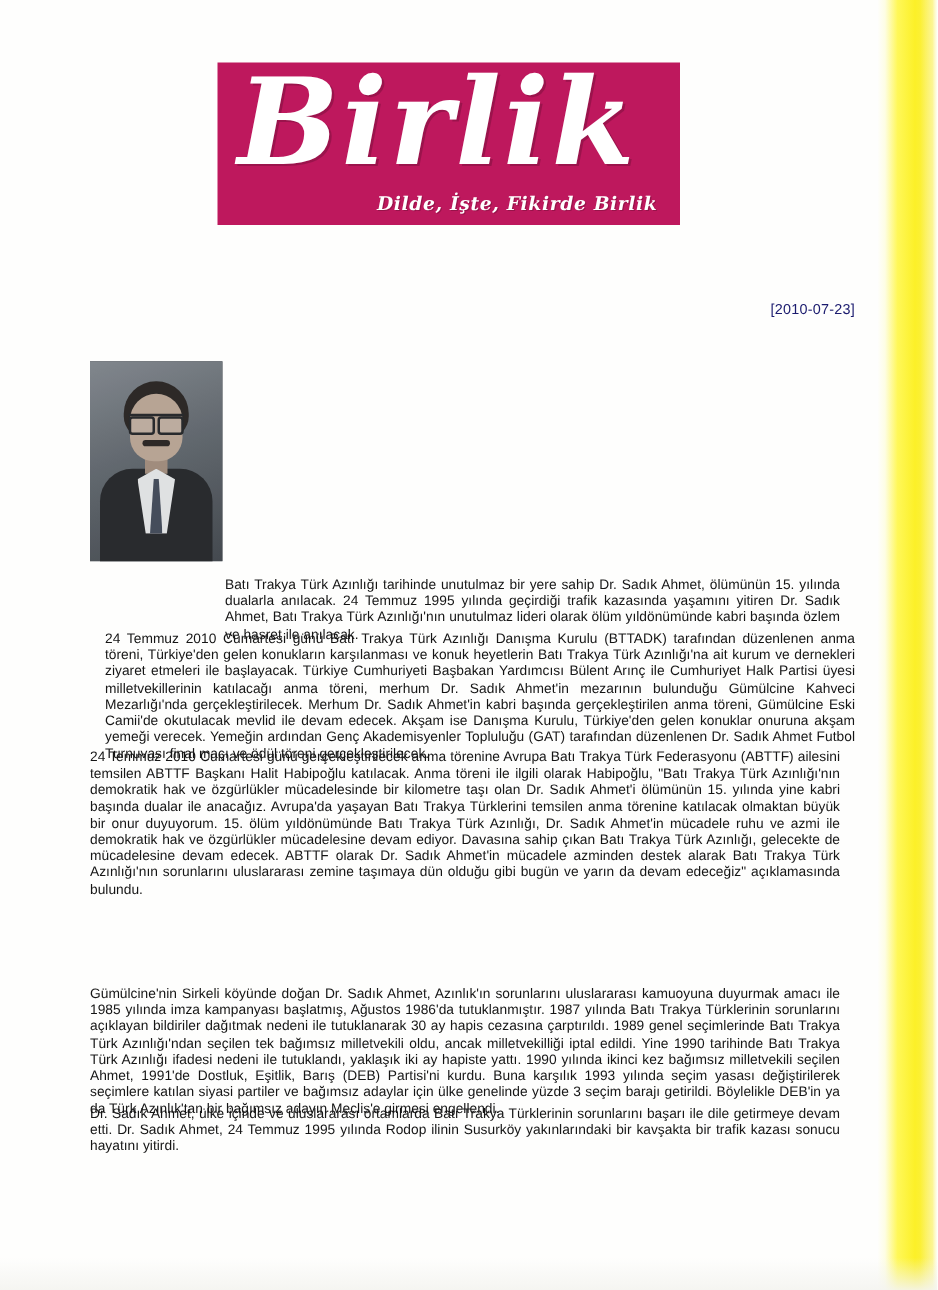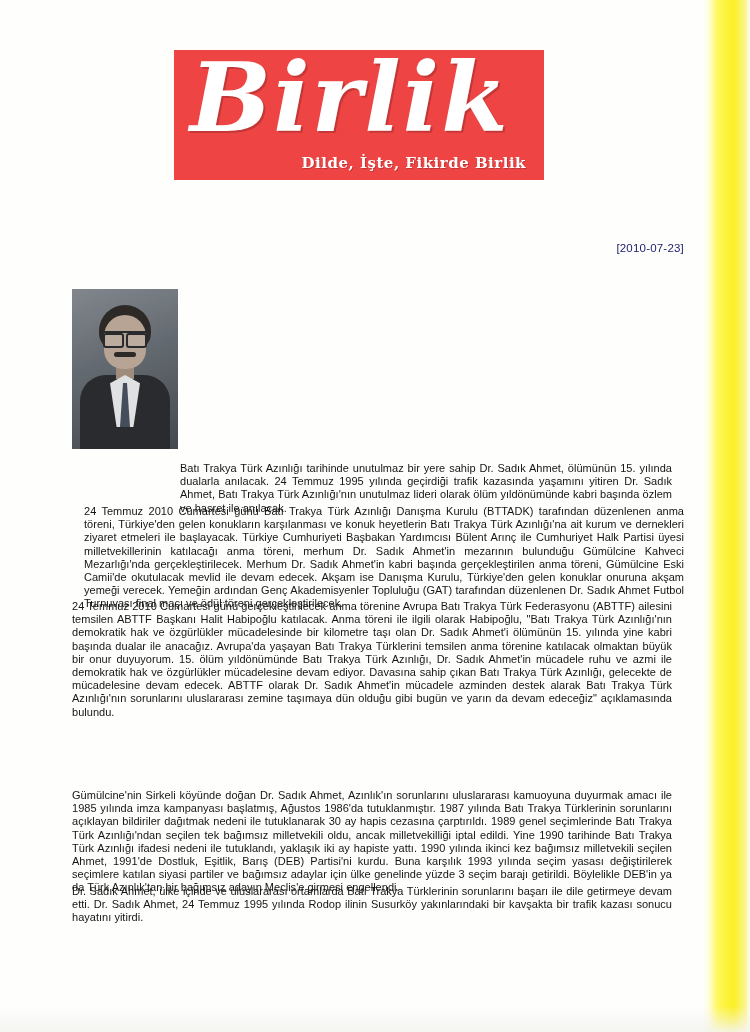--- a/index.html
+++ b/index.html
@@ -54,41 +54,42 @@
     background: linear-gradient(to bottom, rgba(255,255,255,0), rgba(244,244,240,0.9));
   }
 
   
   .masthead {
     position: absolute;
     left: 174px;
     top: 50px;
     width: 370px;
     height: 130px;
-    background: #ef4444;
+    background: #be185d;
     overflow: hidden;
   }
   .masthead-title {
     position: absolute;
     left: 16px;
     top: -12px;
     font-family: "DejaVu Serif", serif;
     font-style: italic;
     font-weight: 700;
     font-size: 96px;
     letter-spacing: 2px;
     color: #ffffff;
     line-height: 1.25;
     text-shadow: 2px 2px 0 rgba(0,0,0,0.18);
   }
   .masthead-slogan {
     position: absolute;
     right: 18px;
     bottom: 8px;
     font-family: "DejaVu Serif", serif;
+    font-style: italic;
     font-weight: 700;
     font-size: 15px;
     letter-spacing: 0.5px;
     color: #ffffff;
     text-shadow: 1px 1px 0 rgba(0,0,0,0.2);
     text-align: center;
   }
 
   
   .date-stamp {

